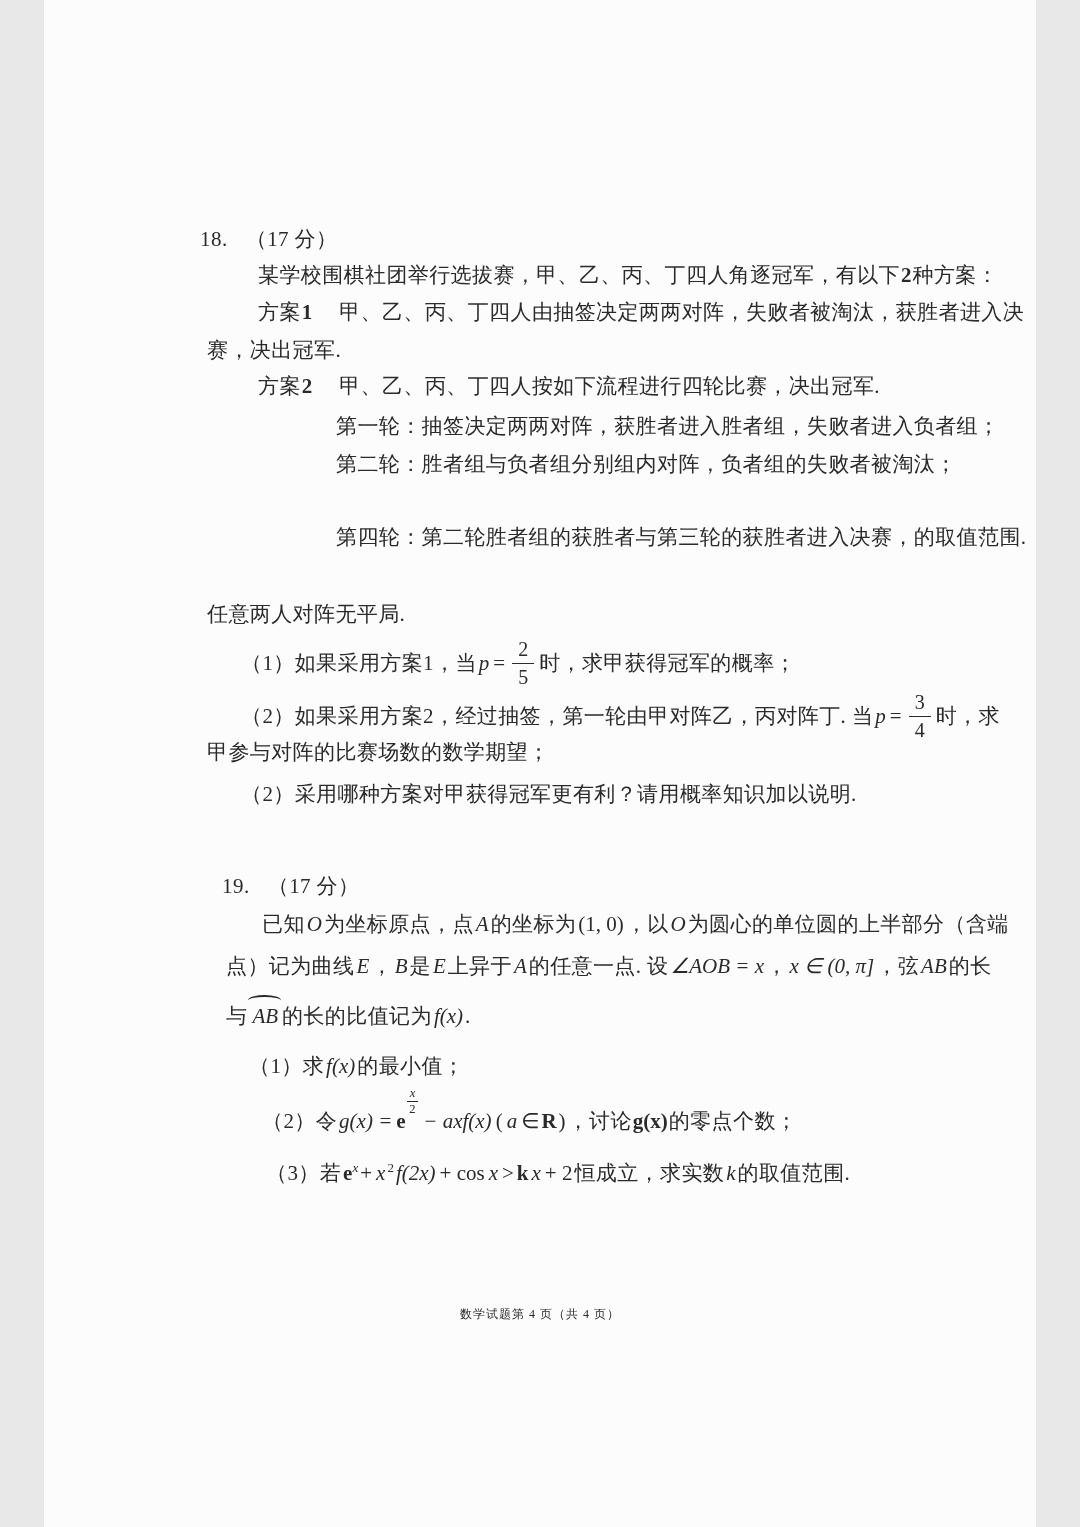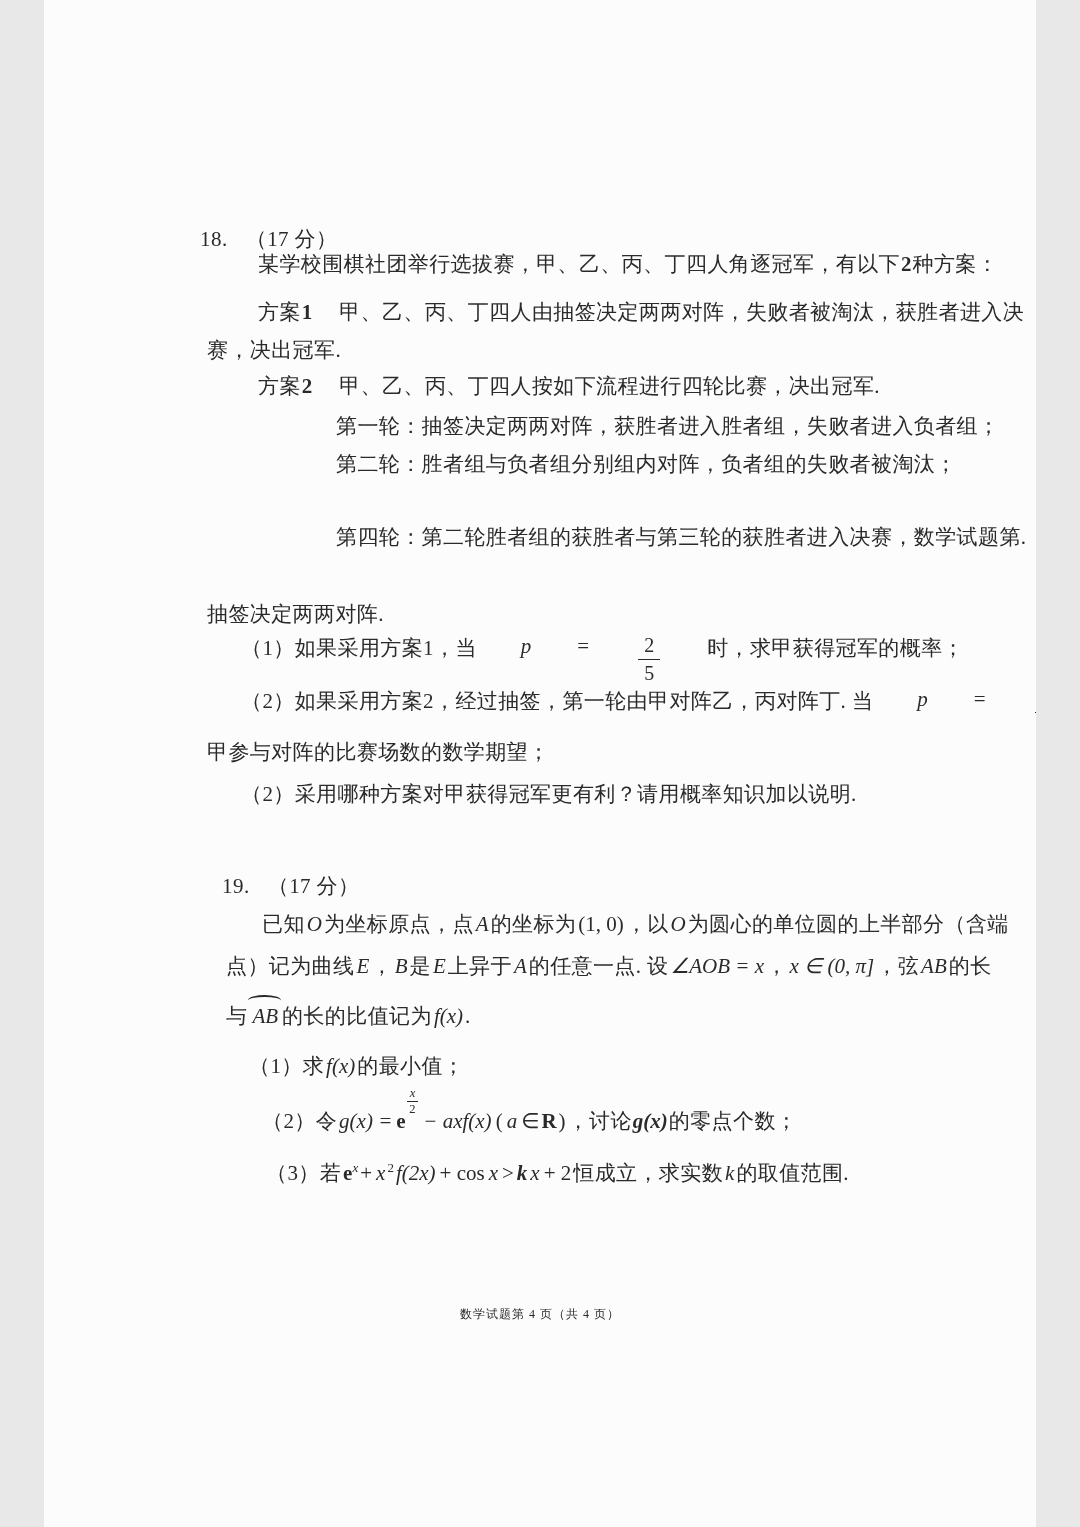--- a/index.html
+++ b/index.html
@@ -15,32 +15,31 @@
   }
   .line{
     position:absolute;
     white-space:nowrap;
     line-height:1.3;
     letter-spacing:0.4px;
   }
   .flexline{
     position:absolute;
     display:flex;
-    align-items:flex-start;
+    align-items:center;
     white-space:nowrap;
     letter-spacing:0.4px;
-    gap:42px;
   }
   .seg{white-space:pre;}
   .mi{font-style:italic;letter-spacing:0;padding:0 2px;font-family:"Liberation Serif",serif;}
   .mn{letter-spacing:0;padding:0 2px;font-family:"Liberation Serif",serif;}
   .bnum{font-weight:bold;letter-spacing:0;padding:0 1px;font-family:"Liberation Serif",serif;}
   .bold-e{font-weight:bold;letter-spacing:0;padding-left:2px;font-family:"Liberation Serif",serif;}
   .bold-R{font-weight:bold;letter-spacing:0;font-family:"Liberation Serif",serif;}
-  .bolditalic{font-weight:bold;font-style:italic;letter-spacing:0;padding:0 1px;font-family:"Liberation Serif",serif;}
+  .bolditalic{font-weight:bold;letter-spacing:0;padding:0 1px;font-family:"Liberation Serif",serif;}
   .heading-num{letter-spacing:0.5px;margin-right:18px;}
   .planlabel{margin-right:26px;}
   
   .frac{
     display:inline-block;
     text-align:center;
     line-height:1.15;
     font-size:20px;
     letter-spacing:0;
     margin:0 5px;
@@ -91,21 +90,21 @@
 </style>
 </head>
 <body>
 
 <div class="page">
 
   <div class="line" style="left:156px;top:226px;">
     <span class="heading-num">18.</span><span>（17 分）</span>
   </div>
 
-  <div class="line" style="left:214px;top:251px;text-align:center;">
+  <div class="line" style="left:214px;top:262px;text-align:center;">
     <span class="seg">某学校围棋社团举行选拔赛，甲、乙、丙、丁四人角逐冠军，有以下</span><span class="bnum">2</span><span class="seg">种方案：</span>
   </div>
 
   <div class="line" style="left:214px;top:299px;">
     <span>方案</span><span class="bnum planlabel">1</span><span class="seg">甲、乙、丙、丁四人由抽签决定两两对阵，失败者被淘汰，获胜者进入决</span>
   </div>
   <div class="line" style="left:163px;top:337px;">
     <span class="seg">赛，决出冠军.</span>
   </div>
 
@@ -113,25 +112,25 @@
     <span>方案</span><span class="bnum planlabel">2</span><span class="seg">甲、乙、丙、丁四人按如下流程进行四轮比赛，决出冠军.</span>
   </div>
 
   <div class="line" style="left:292px;top:413px;">
     <span class="seg">第一轮：抽签决定两两对阵，获胜者进入胜者组，失败者进入负者组；</span>
   </div>
   <div class="line" style="left:292px;top:451px;">
     <span class="seg">第二轮：胜者组与负者组分别组内对阵，负者组的失败者被淘汰；</span>
   </div>
   <div class="line" style="left:292px;top:524px;">
-    <span class="seg">第四轮：第二轮胜者组的获胜者与第三轮的获胜者进入决赛，数学试题第.</span>
+    <span class="seg">第四轮：第二轮胜者组的获胜者与第三轮的获胜者进入决赛，的取值范围.</span>
   </div>
 
   <div class="line" style="left:163px;top:601px;">
-    <span class="seg">抽签决定两两对阵.</span>
+    <span class="seg">任意两人对阵无平局.</span>
   </div>
 
   <div class="flexline" style="left:197px;top:634px;height:58px;">
     <span class="seg">（1）如果采用方案1，当</span>
     <span class="mi">p</span>
     <span class="mn">=</span>
     <span class="frac">
         <span class="fnum">2</span>
         <span class="fden">5</span>
       </span>

